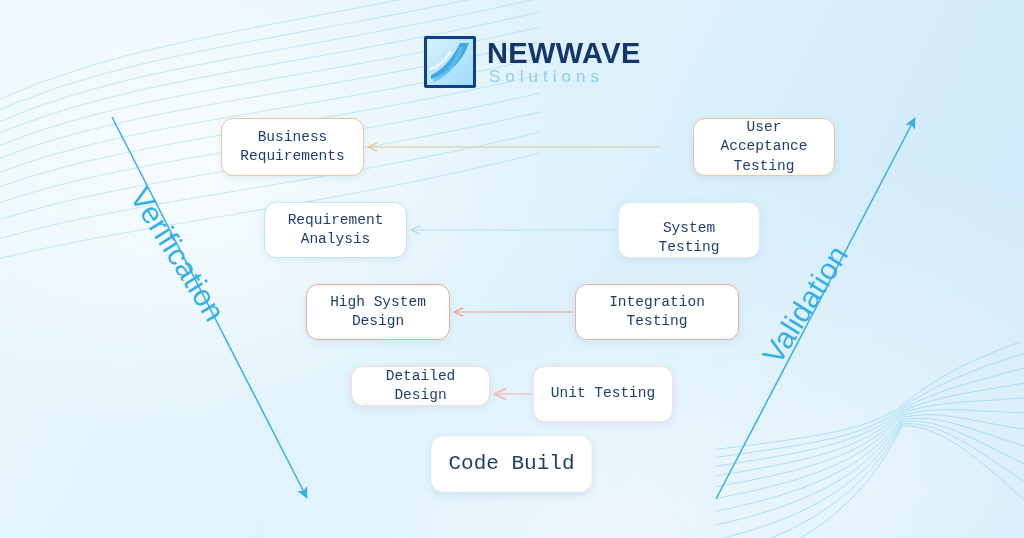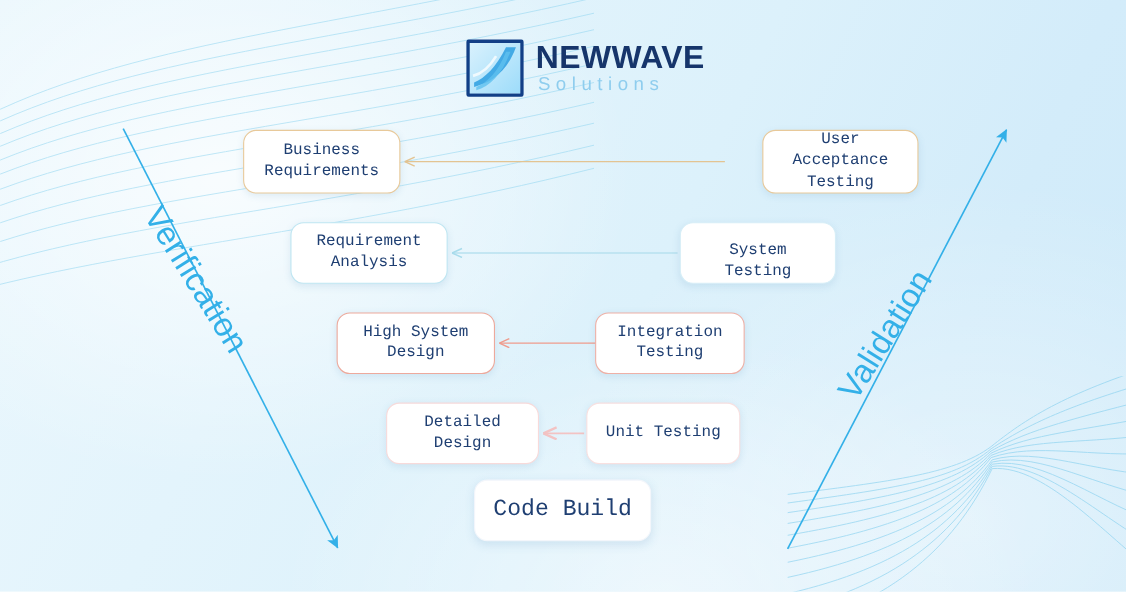--- a/index.html
+++ b/index.html
@@ -98,23 +98,23 @@
   }
   .node .label { padding: 0 8px; white-space: pre-line; font-family: Liberation Mono, monospace; }
 
   #node-business-requirements { left: 221px; top: 118px; width: 143px; height: 58px; border-color: #e8c99a; }
   #node-user-acceptance-testing { left: 661px; top: 118px; width: 142px; height: 58px; border-color: #e8c99a; margin-left: 32px; }
 
   #node-requirement-analysis { left: 264px; top: 202px; width: 143px; height: 56px; border-color: #bfe6f2; }
   #node-system-testing { left: 618px; top: 202px; width: 142px; height: 56px; border-color: #d7eef7; align-items: flex-end; }
 
   #node-high-level-design { left: 306px; top: 284px; width: 144px; height: 56px; border-color: #eda99c; }
-  #node-integration-testing { left: 541px; top: 284px; width: 136px; height: 56px; border-color: #eeb0a6; }
-
-  #node-detailed-design { left: 351px; top: 366px; width: 139px; height: 56px; border-color: #f7dada; }
+  #node-integration-testing { left: 575px; top: 284px; width: 164px; height: 56px; border-color: #eeb0a6; }
+
+  #node-detailed-design { left: 351px; top: 366px; width: 139px; height: 40px; border-color: #f7dada; }
   #node-unit-testing { left: 533px; top: 366px; width: 140px; height: 56px; border-color: #f8e0e0; }
 
   #node-code-build {
     left: 431px; top: 436px; width: 161px; height: 56px;
     border-color: #f3f6fb;
     font-size: 21px;
     box-shadow: 0 3px 9px rgba(70,130,180,0.16);
   }
 
   

